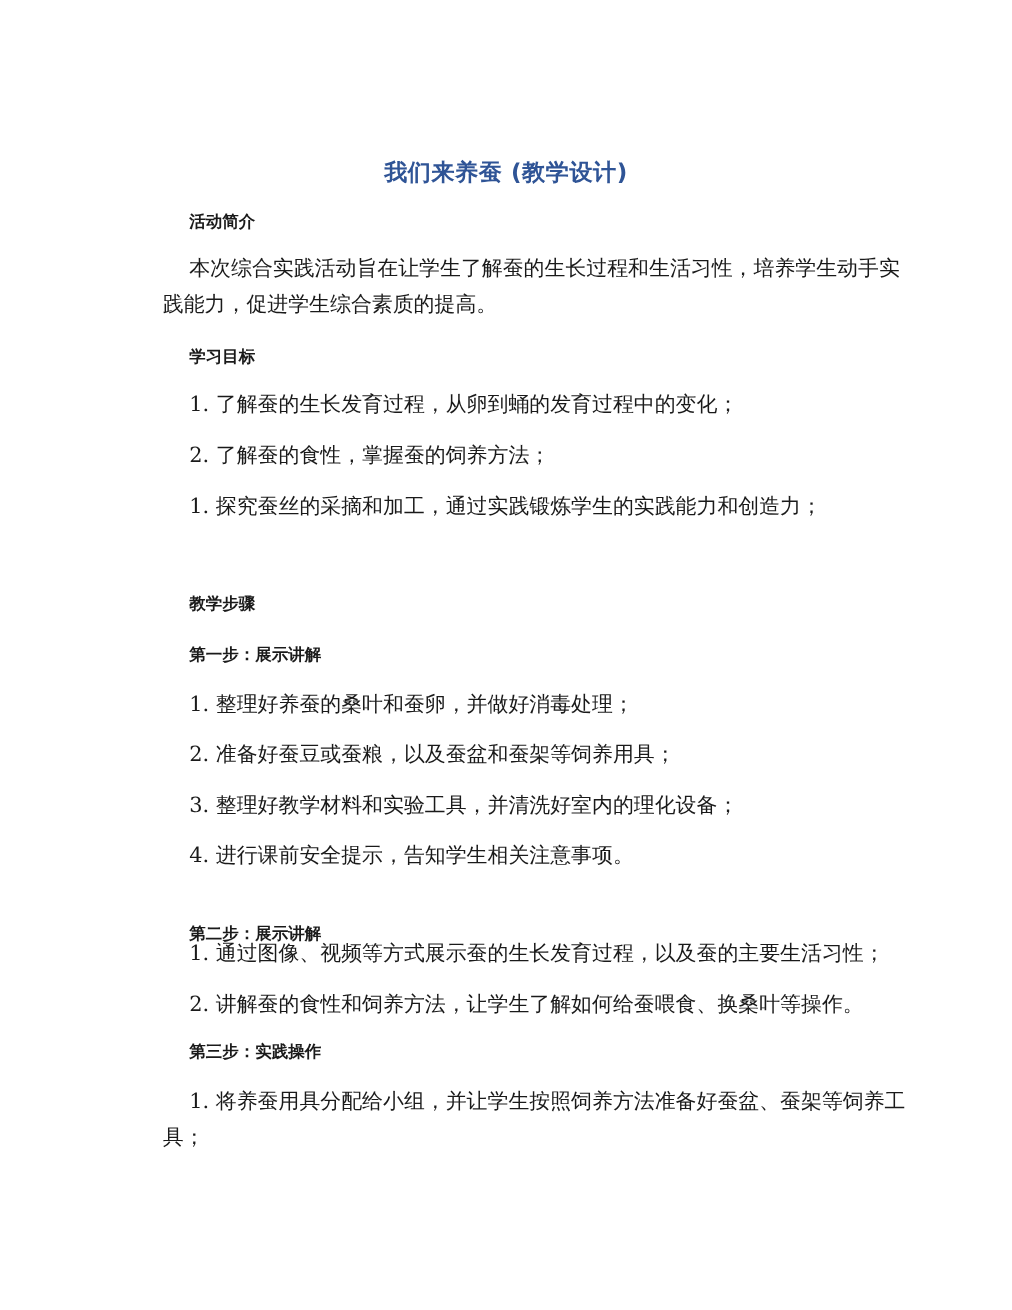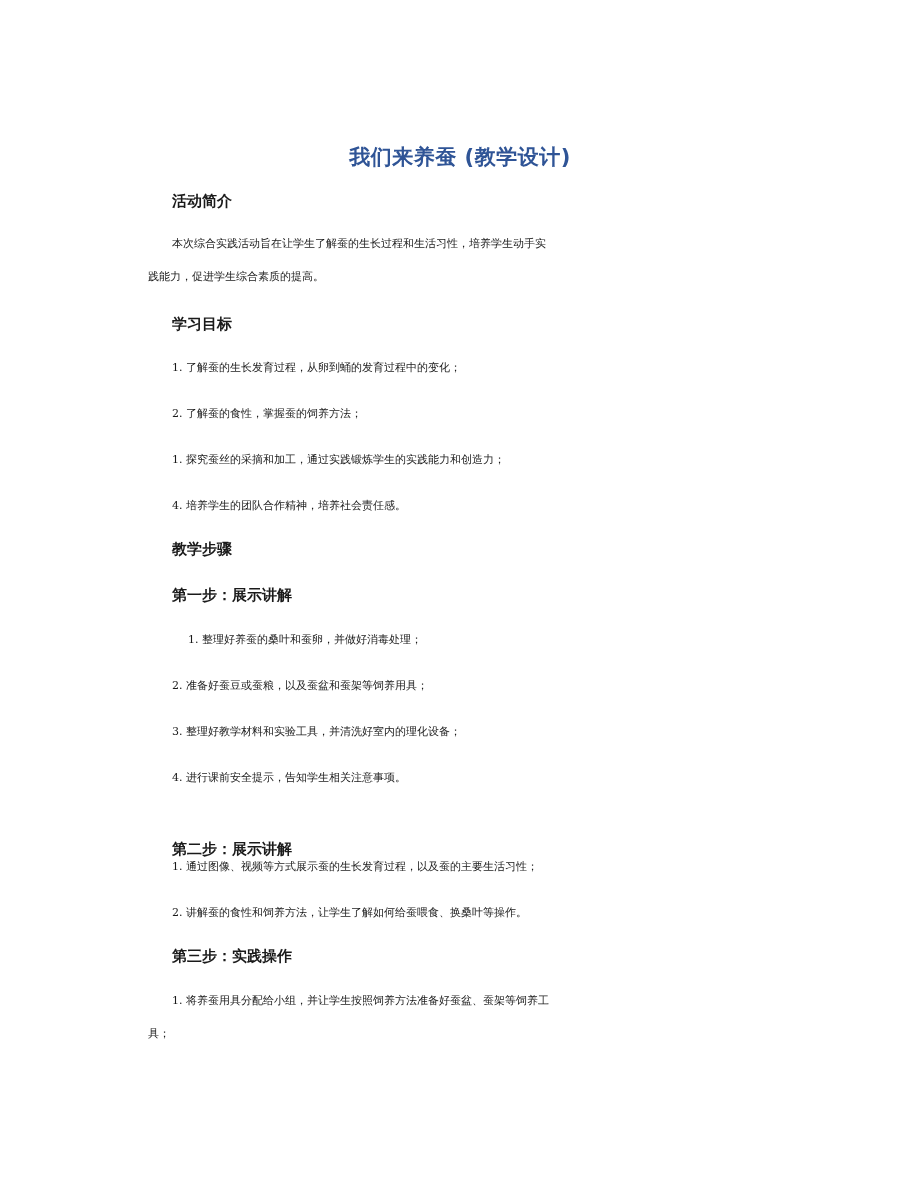--- a/index.html
+++ b/index.html
@@ -29,21 +29,21 @@
       text-align: center;
       font-family: "DejaVu Sans", "Liberation Sans", sans-serif;
       font-weight: bold;
       font-size: 21px;
       color: #2f5496;
       letter-spacing: 0.5px;
     }
     .line {
       position: absolute;
       left: 172px;
-      font-size: 11px;
+      font-size: 19px;
       line-height: 20px;
       white-space: nowrap;
     }
     .heading {
       font-family: "DejaVu Sans", "Liberation Sans", sans-serif;
       font-weight: bold;
       font-size: 15px;
     }
     .para-wrap {
       left: 148px;
@@ -57,26 +57,25 @@
   <div class="title">我们来养蚕 (教学设计)</div>
 
   <div class="line heading" style="top:191px;">活动简介</div>
   <div class="line" style="top:234px;">本次综合实践活动旨在让学生了解蚕的生长过程和生活习性，培养学生动手实</div>
   <div class="line para-wrap" style="top:267px;">践能力，促进学生综合素质的提高。</div>
 
   <div class="line heading" style="top:314px;">学习目标</div>
   <div class="line" style="top:358px;">1. 了解蚕的生长发育过程，从卵到蛹的发育过程中的变化；</div>
   <div class="line" style="top:404px;">2. 了解蚕的食性，掌握蚕的饲养方法；</div>
   <div class="line" style="top:450px;">1. 探究蚕丝的采摘和加工，通过实践锻炼学生的实践能力和创造力；</div>
-  <div class="line" style="top:496px;">4. 培养学生的团队合作精神，培养社会责任感。</div>
 
   <div class="line heading" style="top:539px;">教学步骤</div>
 
   <div class="line heading" style="top:585px;">第一步：展示讲解</div>
-  <div class="line" style="top:630px;margin-left:16px;">1. 整理好养蚕的桑叶和蚕卵，并做好消毒处理；</div>
+  <div class="line" style="top:630px;">1. 整理好养蚕的桑叶和蚕卵，并做好消毒处理；</div>
   <div class="line" style="top:676px;">2. 准备好蚕豆或蚕粮，以及蚕盆和蚕架等饲养用具；</div>
   <div class="line" style="top:722px;text-align:right;">3. 整理好教学材料和实验工具，并清洗好室内的理化设备；</div>
   <div class="line" style="top:768px;">4. 进行课前安全提示，告知学生相关注意事项。</div>
 
   <div class="line heading" style="top:811px;margin-top:28px;">第二步：展示讲解</div>
   <div class="line" style="top:857px;">1. 通过图像、视频等方式展示蚕的生长发育过程，以及蚕的主要生活习性；</div>
   <div class="line" style="top:903px;">2. 讲解蚕的食性和饲养方法，让学生了解如何给蚕喂食、换桑叶等操作。</div>
 
   <div class="line heading" style="top:946px;">第三步：实践操作</div>
   <div class="line" style="top:991px;">1. 将养蚕用具分配给小组，并让学生按照饲养方法准备好蚕盆、蚕架等饲养工</div>

